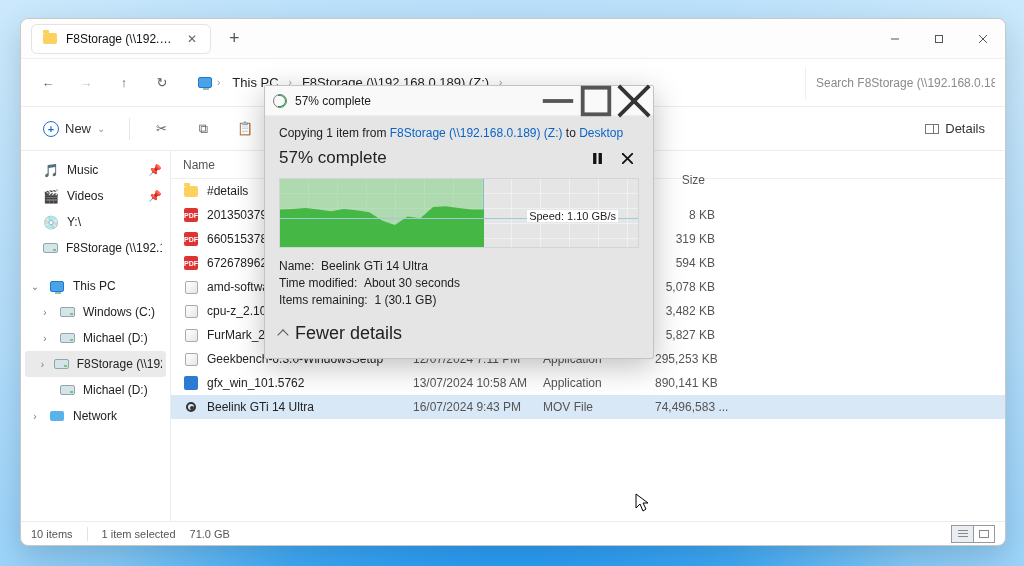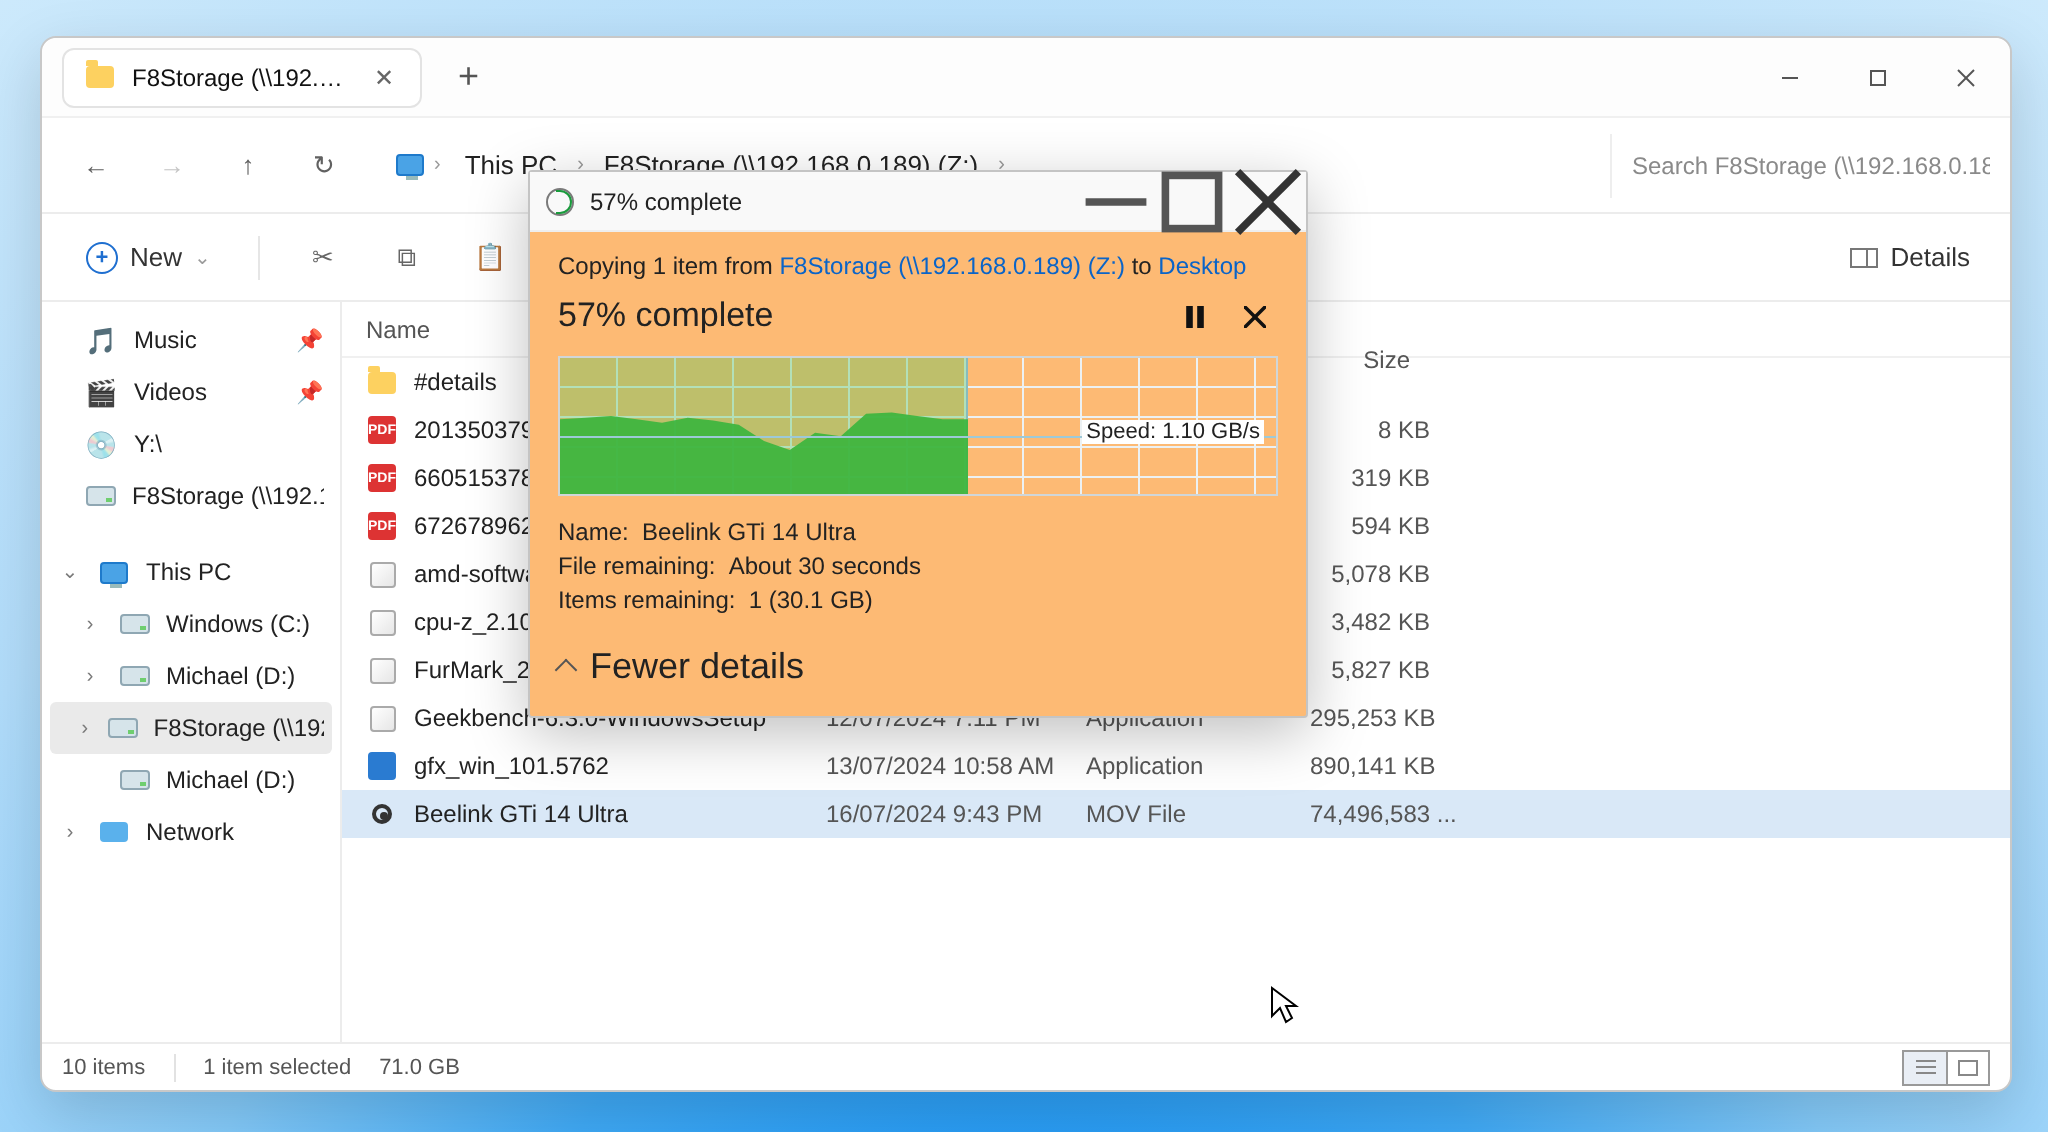--- a/index.html
+++ b/index.html
@@ -100,21 +100,21 @@
             font-size:11px; color:#555; padding:0 10px; gap:14px; border-radius:0 0 8px 8px; }
   .status .sep2 { height:14px; border-left:1px solid #e2e2e2; }
   .view-toggle { margin-left:auto; display:flex; }
   .view-toggle div { width:22px; height:18px; border:1px solid #999; display:flex; align-items:center; justify-content:center; cursor:pointer; }
   .view-toggle div:first-child { border-right:none; background:#e9eef5; }
   .vlines { width:10px; height:8px; background:
       repeating-linear-gradient(#888 0 1px, transparent 1px 3px); }
   .vgrid  { width:10px; height:8px; border:1px solid #888; }
 
   
-  .dialog { position:absolute; top:85px; left:264px; width:390px; background:#fdba74;
+  .dialog { position:absolute; top:85px; left:264px; width:390px; background:#e5e5e5;
             border:1px solid #c4c4c4; border-radius:2px; box-shadow:0 8px 30px rgba(0,0,0,.25);
             font-size:12px; color:#222; }
   .dlg-title { height:30px; display:flex; align-items:center; padding-left:8px; gap:8px;
                background:#f9f9f9; border-bottom:1px solid #eee; }
   .dlg-prog-ico { width:14px; height:14px; border:1.5px solid #7a7a7a; border-radius:50%; position:relative; }
   .dlg-prog-ico::after { content:""; position:absolute; top:0; right:0; bottom:0; width:7px;
     border:1.5px solid #1a9b3d; border-left:none; border-radius:0 14px 14px 0; }
   .dlg-winbtns { margin-left:auto; display:flex; }
   .dlg-winbtns div { width:38px; height:30px; display:flex; align-items:center; justify-content:center;
                      color:#555; cursor:pointer; }
@@ -129,21 +129,21 @@
 
   .chart { width:100%; height:70px; border:1px solid #d0d6d8; margin-top:8px; position:relative;
            background:
              repeating-linear-gradient(to right, transparent 0 28px, #ecf1f3 28px 29px),
              repeating-linear-gradient(to bottom, transparent 0 14px, #ecf1f3 14px 15px);
            overflow:hidden; }
   .chart .done { position:absolute; left:0; top:0; bottom:0; width:57%; background:rgba(94,199,94,.4);
                  border-right:1px solid #8bb; }
   .chart svg { position:absolute; left:0; top:0; width:57%; height:100%; }
   .chart .hline { position:absolute; left:0; right:0; top:39px; height:1px; background:#9dc9d8; }
-  .chart .speed-label { position:absolute; right:6px; top:31px; font-size:11px; background:#fff; padding:0 2px; }
+  .chart .speed-label { position:absolute; right:20px; top:31px; font-size:11px; background:#fff; padding:0 2px; }
 
   .dlg-meta { margin-top:10px; line-height:17px; font-size:12px; }
   .dlg-meta span.k { color:#222; }
   .fewer { margin-top:14px; display:flex; align-items:center; gap:8px; cursor:pointer; font-size:18px; }
   .chev-up { display:inline-block; width:8px; height:8px; border-left:1.5px solid #555;
              border-top:1.5px solid #555; transform:rotate(45deg); margin-top:3px; }
 
   .cursor { position:absolute; left:635px; top:493px; }
   .cursor svg { width:15px; height:20px; }
 </style>
@@ -475,21 +475,21 @@
       <div class="done"></div>
       <svg viewBox="0 0 100 70" preserveAspectRatio="none">
         <path id="chart-area" fill="#3fb53f" fill-opacity="0.95" stroke="none" d="M0,70 L0.0,31.5 L6.3,30.8 L12.5,29.8 L18.8,31.5 L25.0,33.3 L31.3,30.8 L37.5,32.2 L43.8,34.3 L50.0,42.7 L56.3,47.3 L62.5,38.5 L68.8,40.3 L75.0,28.7 L81.3,28.0 L87.5,29.8 L93.8,31.5 L100.0,31.5 L100,70 Z"></path>
       </svg>
       <div class="hline"></div>
       <div class="speed-label">Speed: 1.10 GB/s</div>
     </div>
 
     <div class="dlg-meta">
       <div><span class="k">Name:</span>&nbsp;&nbsp;<span>Beelink GTi 14 Ultra</span></div>
-      <div><span class="k">File remaining:</span>&nbsp;&nbsp;<span>About 30 seconds</span></div>
+      <div><span class="k">Time modified:</span>&nbsp;&nbsp;<span>About 30 seconds</span></div>
       <div><span class="k">Items remaining:</span>&nbsp;&nbsp;<span>1 (30.1 GB)</span></div>
     </div>
 
     <div class="fewer">
       <span class="chev-up"></span>
       <span>Fewer details</span>
     </div>
   </div>
 </div>
 

